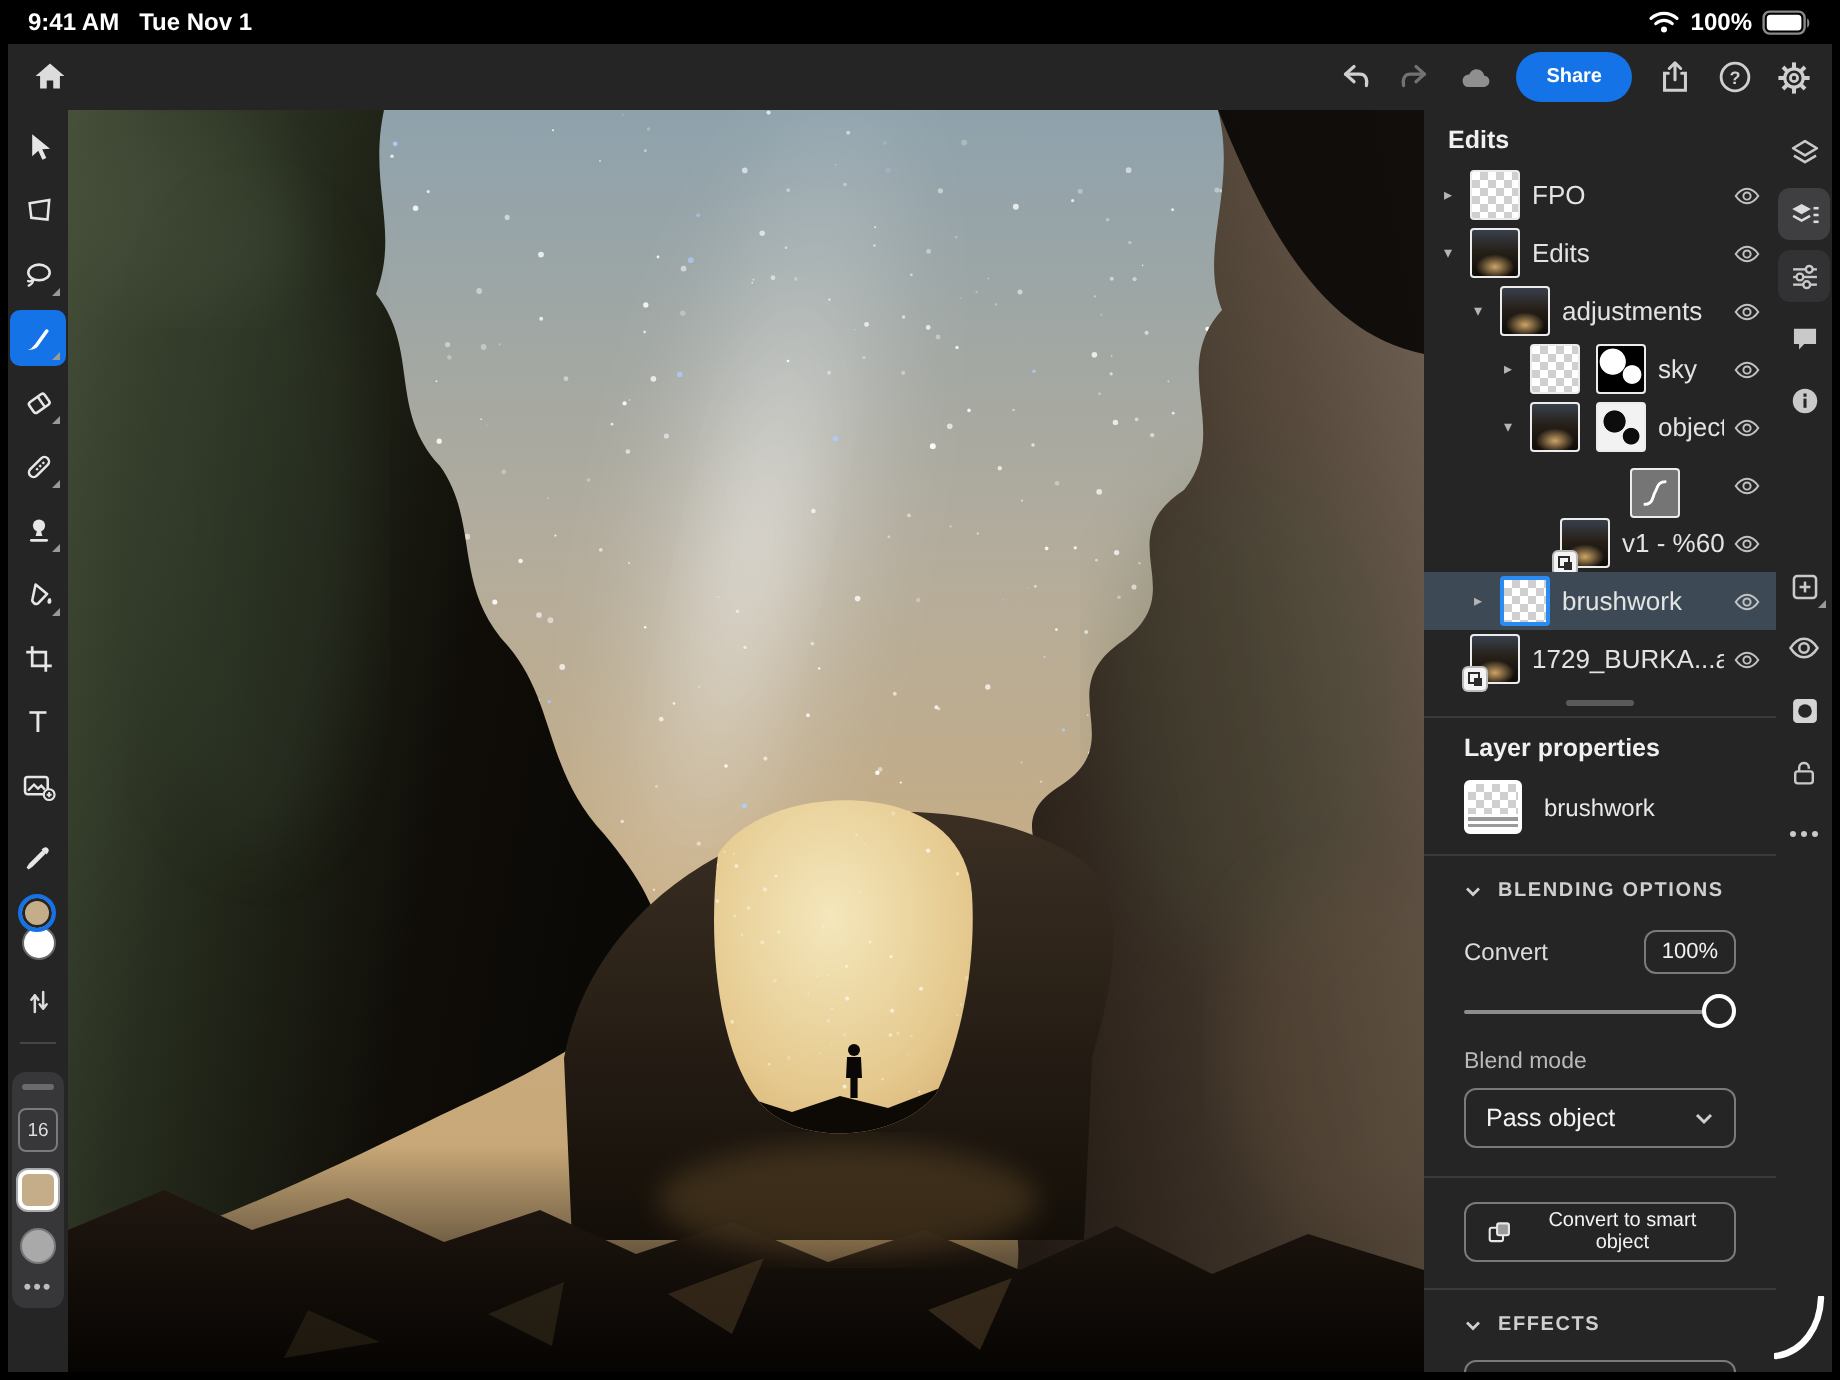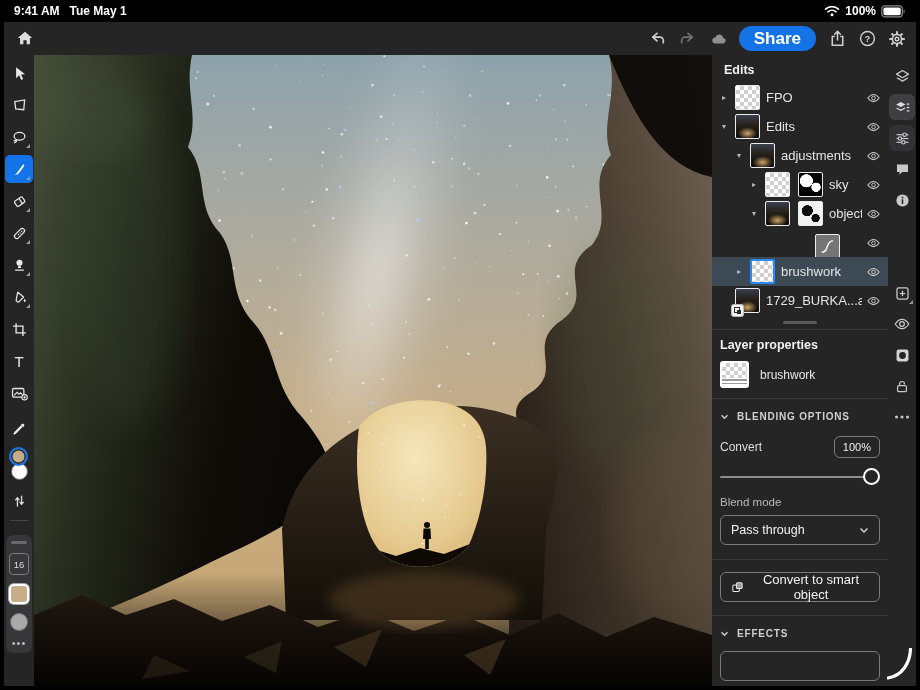--- a/index.html
+++ b/index.html
@@ -17,21 +17,21 @@
   .app { position:absolute; left:4px; top:22px; width:912px; height:664px; background:#252526; }
 
   
   .header { position:absolute; left:0; top:0; width:912px; height:33px; display:flex; align-items:center; }
   .hbtn { display:flex; align-items:center; justify-content:center; width:26px; height:26px; cursor:pointer; }
   .home { position:absolute; left:8px; top:3px; }
   .title-group { position:absolute; left:50%; transform:translateX(-57%); top:0; height:33px; display:flex; align-items:center; gap:6px; }
   .doc-title { color:#e8e8e8; font-size:13px; }
   .zoom-chip { background:#3d3d3f; color:#c9c9c9; font-size:11px; border-radius:4px; padding:3px 9px; margin-left:8px; }
   .header-right { position:absolute; right:6px; top:0; height:33px; display:flex; align-items:center; gap:4px; }
-  .share-btn { background:#1473e6; color:#fff; font-size:17px; font-weight:700; border:none; border-radius:14px;
+  .share-btn { background:#1473e6; color:#fff; font-size:10px; font-weight:700; border:none; border-radius:14px;
     height:25px; padding:0 15px; margin:0 4px; cursor:pointer; }
 
   
   .leftrail { position:absolute; left:0; top:33px; width:30px; height:631px; background:#252526;
     display:flex; flex-direction:column; align-items:center; padding-top:4px; }
   .tool { position:relative; width:28px; height:28px; display:flex; align-items:center; justify-content:center;
     margin-bottom:4px; cursor:pointer; border-radius:5px; flex:0 0 auto;}
   .tool.sel { background:#1473e6; }
   .tool .sub::after { content:""; position:absolute; right:3px; bottom:3px; border-left:4px solid transparent; border-bottom:4px solid #9a9a9a; }
   .tool-div { width:18px; height:1px; background:#454545; margin:5px 0 6px; flex:0 0 auto;}
@@ -75,59 +75,59 @@
     background-image:radial-gradient(circle at 36% 38%, #0d0d0d 0 26%, rgba(0,0,0,0) 28%),
                      radial-gradient(circle at 72% 70%, #0d0d0d 0 17%, rgba(0,0,0,0) 19%); }
   .so-badge { position:absolute; left:-4px; bottom:-4px; width:11px; height:11px; background:#f4f4f4; border-radius:2px; box-shadow:0 0 0 1px #bbb; }
   .so-badge::before { content:""; position:absolute; left:2px; top:2px; width:4px; height:4px; border:1px solid #2b2b2b; }
   .so-badge::after { content:""; position:absolute; left:4.5px; top:4.5px; width:4px; height:4px; background:#2b2b2b; }
   .lname { color:#e3e3e3; font-size:13px; white-space:nowrap; overflow:hidden; }
   .row-eye { position:absolute; right:7px; top:50%; transform:translateY(-50%); display:flex; cursor:pointer; }
   .resize-pill { width:34px; height:3px; background:#5a5a5a; border-radius:2px; margin:6px auto 5px; cursor:row-resize; }
   .hdiv { height:1px; background:#3a3a3c; }
 
-  .props { padding:0 8px; }
+  .props { padding:0 20px; }
   .prop-name-row { display:flex; align-items:center; gap:11px; margin:7px 0 10px; }
   .group-thumb { position:relative; width:29px; height:27px; border:2px solid #fff; border-radius:3px; overflow:hidden; }
   .group-thumb::after { content:""; position:absolute; left:0; right:0; bottom:0; height:8px;
     background:linear-gradient(#fff 0 1.5px, #9a9a9a 1.5px 3.5px, #fff 3.5px 5px, #9a9a9a 5px 6.5px, #fff 6.5px 8px); }
   .prop-name { color:#e8e8e8; font-size:12px; }
   .sect-head { display:flex; align-items:center; gap:8px; color:#cfcfcf; font-size:10px; letter-spacing:.8px; font-weight:700; cursor:pointer;text-align:center; }
   .lab-row { display:flex; align-items:center; justify-content:space-between; }
   .field-label { color:#dcdcdc; font-size:12px; }
   .sub-label { color:#b9b9b9; font-size:11.5px; }
   .val-chip { border:1px solid #7a7a7a; border-radius:6px; color:#f0f0f0; font-size:11px; padding:4px 8px; cursor:pointer; }
   .slider { position:relative; height:18px; margin:10px 0 2px; cursor:pointer; }
   .slider .track { position:absolute; left:0; right:0; top:8px; height:2px; background:#8d8d8d; border-radius:1px; }
   .slider .knob { position:absolute; right:0; top:0; width:17px; height:17px; border:2.5px solid #fff; border-radius:50%; background:#252526; }
   .dropdown { display:flex; align-items:center; justify-content:space-between; border:1px solid #7a7a7a; border-radius:6px;
     height:30px; padding:0 10px; color:#f2f2f2; font-size:12.5px; cursor:pointer; }
   .panel-btn { display:flex; align-items:center; gap:9px; border:1px solid #7a7a7a; border-radius:6px; background:transparent;
-    height:30px; width:100%; padding:0 10px; color:#f2f2f2; font-size:13px; cursor:pointer; font-family:"Liberation Sans",sans-serif; }
+    height:30px; width:100%; padding:0 10px; color:#f2f2f2; font-size:10px; cursor:pointer; font-family:"Liberation Sans",sans-serif; }
 
   
   .rightrail { position:absolute; left:884px; top:33px; width:28px; height:631px; background:#252526;
     display:flex; flex-direction:column; align-items:center; padding-top:8px; }
   .rbtn { position:relative; width:26px; height:26px; display:flex; align-items:center; justify-content:center;
     margin-bottom:5px; border-radius:6px; cursor:pointer; flex:0 0 auto; }
   .rbtn.active { background:#3f3f42; }
   .rbtn.active2 { background:#323234; }
   .rbtn .sub2::after { content:""; position:absolute; right:2px; bottom:2px; border-left:4px solid transparent; border-bottom:4px solid #9a9a9a; }
   .rr-gap { flex:0 0 62px; }
   .corner-arc { position:absolute; right:3px; bottom:6px; }
 </style>
 </head>
 <body>
 
 <div class="screen">
 
   <div class="statusbar">
     <div class="sb-left">
       <span>9:41 AM</span>
-      <span>Tue May 1</span>
+      <span>Tue Nov 1</span>
     </div>
     <div class="sb-right">
       <span style="display:flex">
         <svg width="16" height="14" viewBox="0 0 16 14">
             <path d="M1.5 5.2 C5.2 1.8 10.8 1.8 14.5 5.2" stroke="#fff" stroke-width="1.6" fill="none" stroke-linecap="round"></path>
             <path d="M3.9 7.8 C6.3 5.7 9.7 5.7 12.1 7.8" stroke="#fff" stroke-width="1.6" fill="none" stroke-linecap="round"></path>
             <circle cx="8" cy="10.8" r="1.5" fill="#fff"></circle>
           </svg>
       </span>
       <span>100%</span>
@@ -947,20 +947,34 @@
             </span>
 
     <span class="lname">darken</span>
     <span class="row-eye">
       <svg width="15" height="15" viewBox="0 0 20 20">
                 <path d="M2.5 10 C5 6.4 8 5.2 10 5.2 C12 5.2 15 6.4 17.5 10 C15 13.6 12 14.8 10 14.8 C8 14.8 5 13.6 2.5 10 Z" fill="none" stroke="#c2c2c2" stroke-width="1.4"></path>
                 <circle cx="10" cy="10" r="2.4" fill="none" stroke="#c2c2c2" stroke-width="1.3"></circle>
               </svg>
     </span>
   </div>
+          <div class="layer-row" style="padding-left: 52px;">
+    <span class="disc"></span>
+    <span class="thumb t-photo">
+              <span class="so-badge"></span>
+            </span>
+
+    <span class="lname">v1 - %60</span>
+    <span class="row-eye">
+      <svg width="15" height="15" viewBox="0 0 20 20">
+                <path d="M2.5 10 C5 6.4 8 5.2 10 5.2 C12 5.2 15 6.4 17.5 10 C15 13.6 12 14.8 10 14.8 C8 14.8 5 13.6 2.5 10 Z" fill="none" stroke="#c2c2c2" stroke-width="1.4"></path>
+                <circle cx="10" cy="10" r="2.4" fill="none" stroke="#c2c2c2" stroke-width="1.3"></circle>
+              </svg>
+    </span>
+  </div>
           <div class="layer-row selected" style="padding-left: 22px;">
     <span class="disc">▸</span>
     <span class="thumb t-checker t-selected"></span>
 
     <span class="lname">brushwork</span>
     <span class="row-eye">
       <svg width="15" height="15" viewBox="0 0 20 20">
                 <path d="M2.5 10 C5 6.4 8 5.2 10 5.2 C12 5.2 15 6.4 17.5 10 C15 13.6 12 14.8 10 14.8 C8 14.8 5 13.6 2.5 10 Z" fill="none" stroke="#c2c2c2" stroke-width="1.4"></path>
                 <circle cx="10" cy="10" r="2.4" fill="none" stroke="#c2c2c2" stroke-width="1.3"></circle>
               </svg>
@@ -1003,21 +1017,21 @@
         <div class="lab-row">
           <span class="field-label">Convert</span>
           <span class="val-chip">100%</span>
         </div>
         <div class="slider">
           <div class="track"></div>
           <div class="knob"></div>
         </div>
         <div class="sub-label" style="margin:10px 0 7px">Blend mode</div>
         <div class="dropdown">
-          <span>Pass through</span>
+          <span>Pass object</span>
           <svg width="10" height="7" viewBox="0 0 10 7">
               <path d="M1.5 1.5 L5 5 L8.5 1.5" stroke="#cfcfcf" stroke-width="1.5" fill="none"></path>
             </svg>
         </div>
       </div>
       <div class="hdiv" style="margin-top:14px"></div>
 
       <div class="props" style="margin-top:12px">
         <button class="panel-btn">
           <svg width="15" height="15" viewBox="0 0 18 18">

